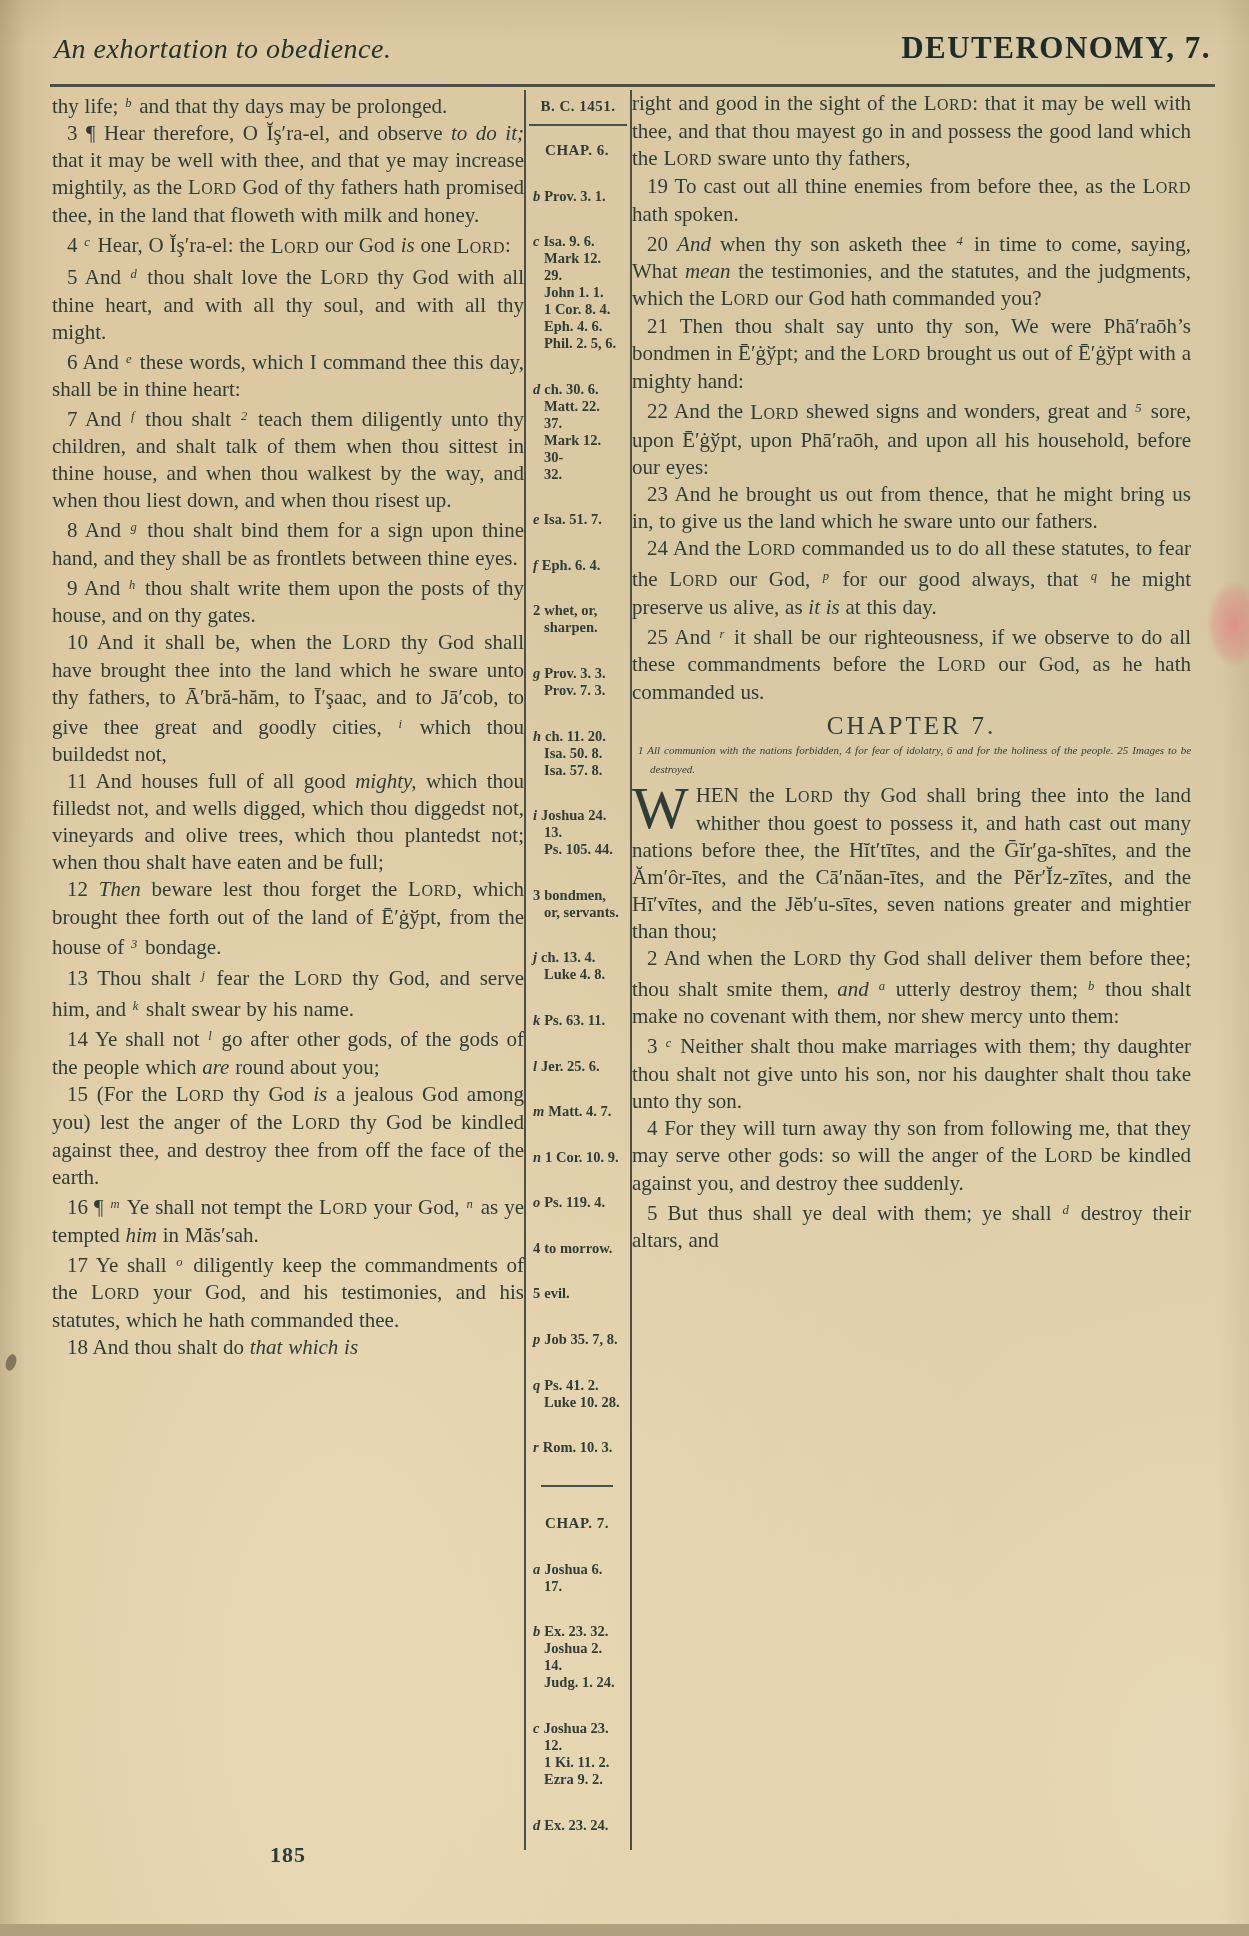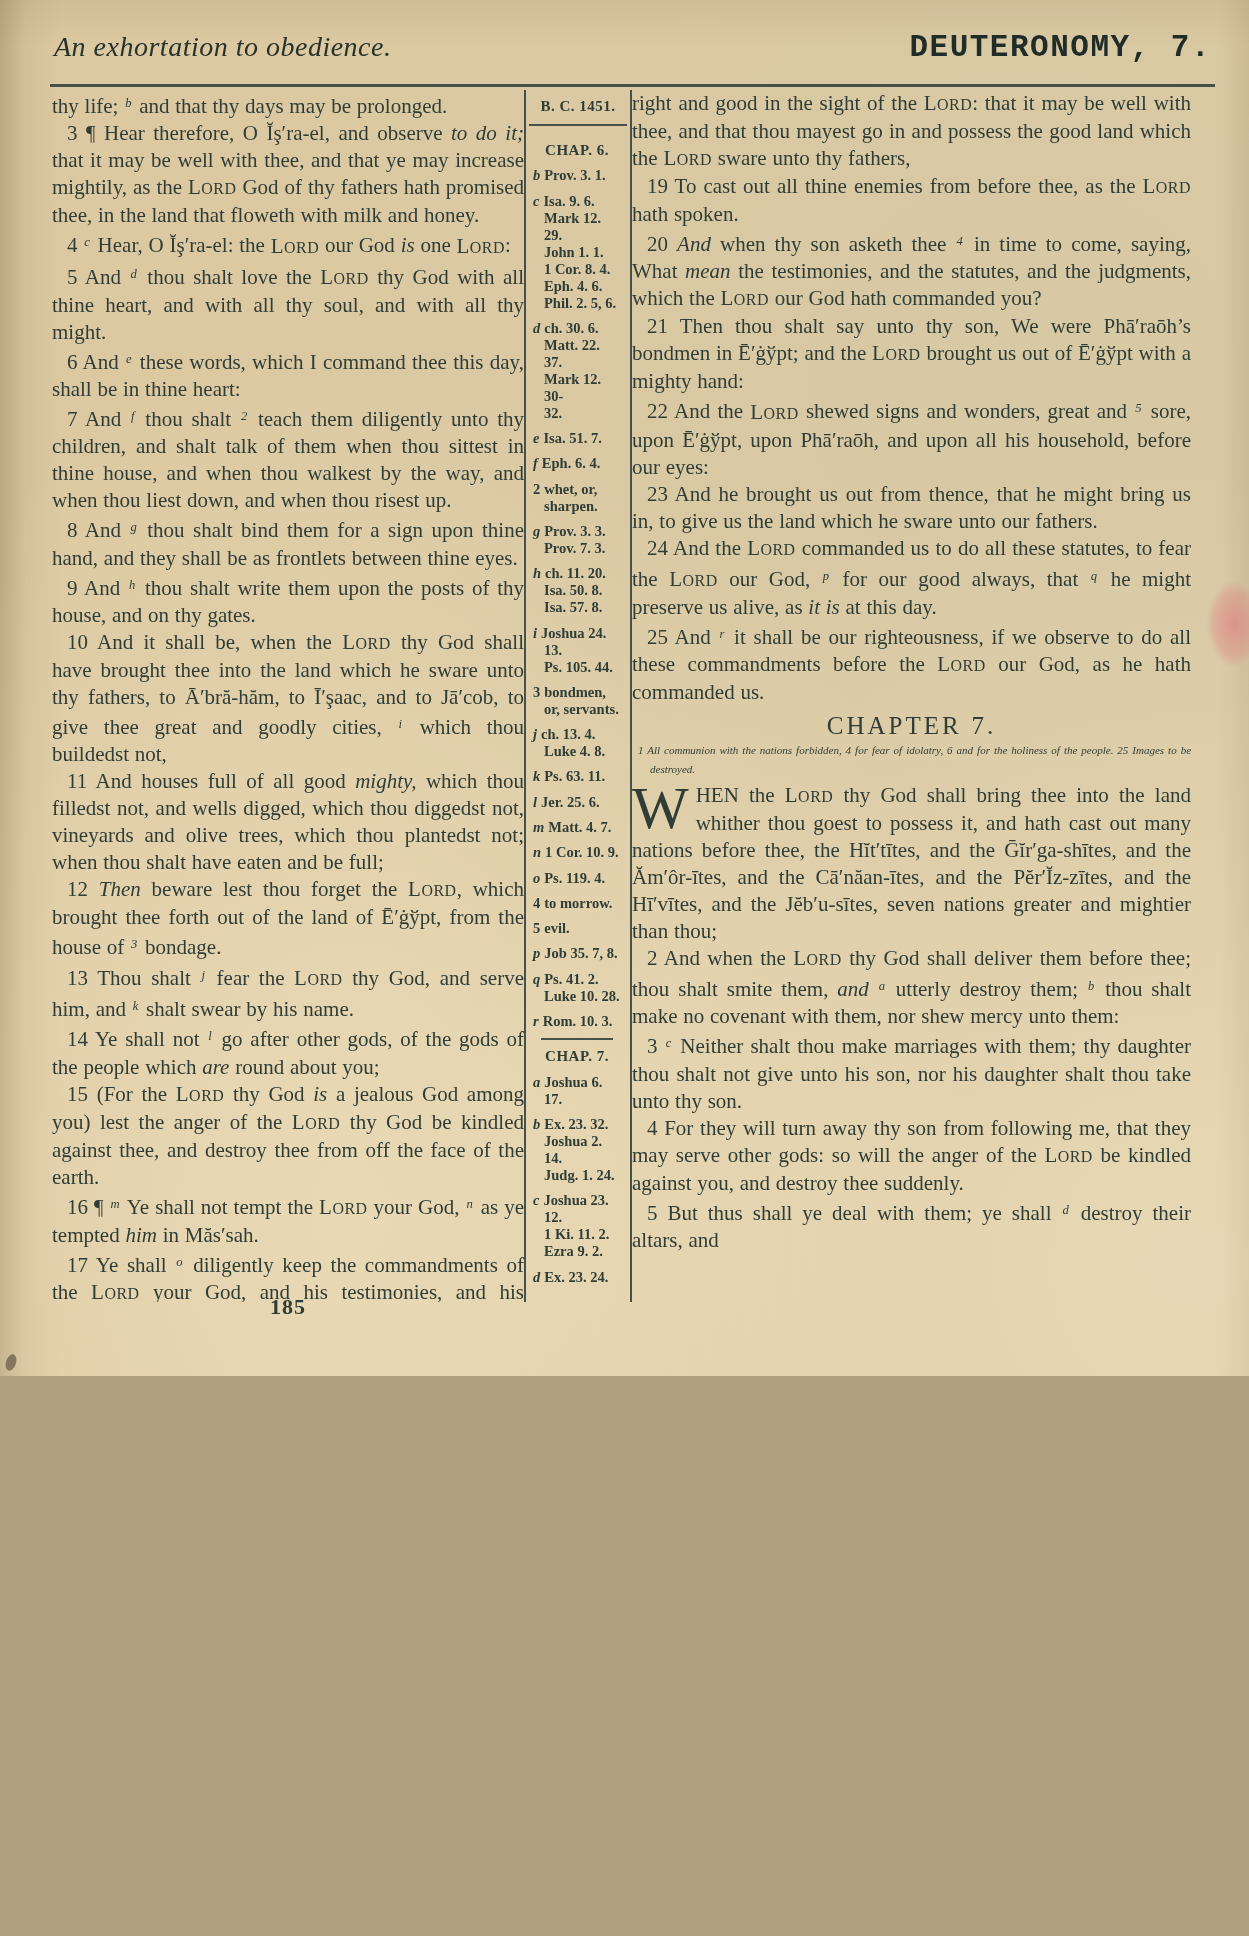--- a/index.html
+++ b/index.html
@@ -3,33 +3,33 @@
 <meta charset="utf-8">
 <style>
   :root{
     --paper:#dcc9a2;
     --ink:#303d37;
     --rule:#45514a;
   }
   html,body{margin:0;padding:0;}
   body{width:1249px;height:1936px;background:#b1a07e;font-family:"Liberation Serif",serif;}
   .page{
-    position:relative;width:1249px;height:1376px;overflow:hidden;color:var(--ink);
+    position:relative;width:1249px;height:1924px;overflow:hidden;color:var(--ink);
     background:
       radial-gradient(ellipse at 82% 28%, rgba(190,200,175,0.18), transparent 55%),
       radial-gradient(ellipse at 28% 88%, rgba(248,238,205,0.45), transparent 50%),
       radial-gradient(ellipse at 95% 92%, rgba(248,240,210,0.40), transparent 45%),
       linear-gradient(90deg, rgba(110,88,50,0.30) 0px, rgba(110,88,50,0.08) 26px, rgba(110,88,50,0) 60px),
       linear-gradient(180deg, rgba(110,88,50,0.10) 0px, rgba(110,88,50,0) 46px),
       linear-gradient(270deg, rgba(110,88,50,0.14) 0px, rgba(110,88,50,0) 30px),
       var(--paper);
   }
   .header{position:absolute;top:30px;left:54px;right:38px;display:flex;justify-content:space-between;align-items:baseline;}
   .header-left{font-style:italic;font-size:28px;letter-spacing:0.5px;color:#26332d;}
-  .header-right{font-weight:bold;font-size:31px;letter-spacing:1.5px;color:#1f2c27;font-family:Liberation Mono, monospace;}
+  .header-right{font-weight:bold;font-size:31px;letter-spacing:1.5px;color:#1f2c27;}
   .header-rule{position:absolute;top:84px;left:50px;right:34px;height:3px;background:var(--rule);}
   .columns{position:absolute;top:90px;left:52px;right:36px;bottom:74px;display:flex;}
   .col-left{width:472px;font-size:21px;line-height:27px;text-align:justify;word-spacing:0.5px;overflow:hidden;}
   .col-right{flex:1;padding-right:22px;font-size:21px;line-height:27px;text-align:justify;word-spacing:0.5px;overflow:hidden;}
   .rule-v{width:2px;background:var(--rule);}
   .col-center{width:104px;display:flex;flex-direction:column;overflow:hidden;}
   .bc{font-size:15px;font-weight:bold;text-align:center;padding:8px 0 9px;letter-spacing:0.5px;}
   .bc-rule{height:2px;background:var(--rule);margin:0 3px;}
   .refs{flex:1;display:flex;flex-direction:column;justify-content:space-between;padding:16px 9px 16px 7px;font-size:14.5px;line-height:17px;font-weight:bold;}
   .ref{padding-left:11px;text-indent:-11px;}

